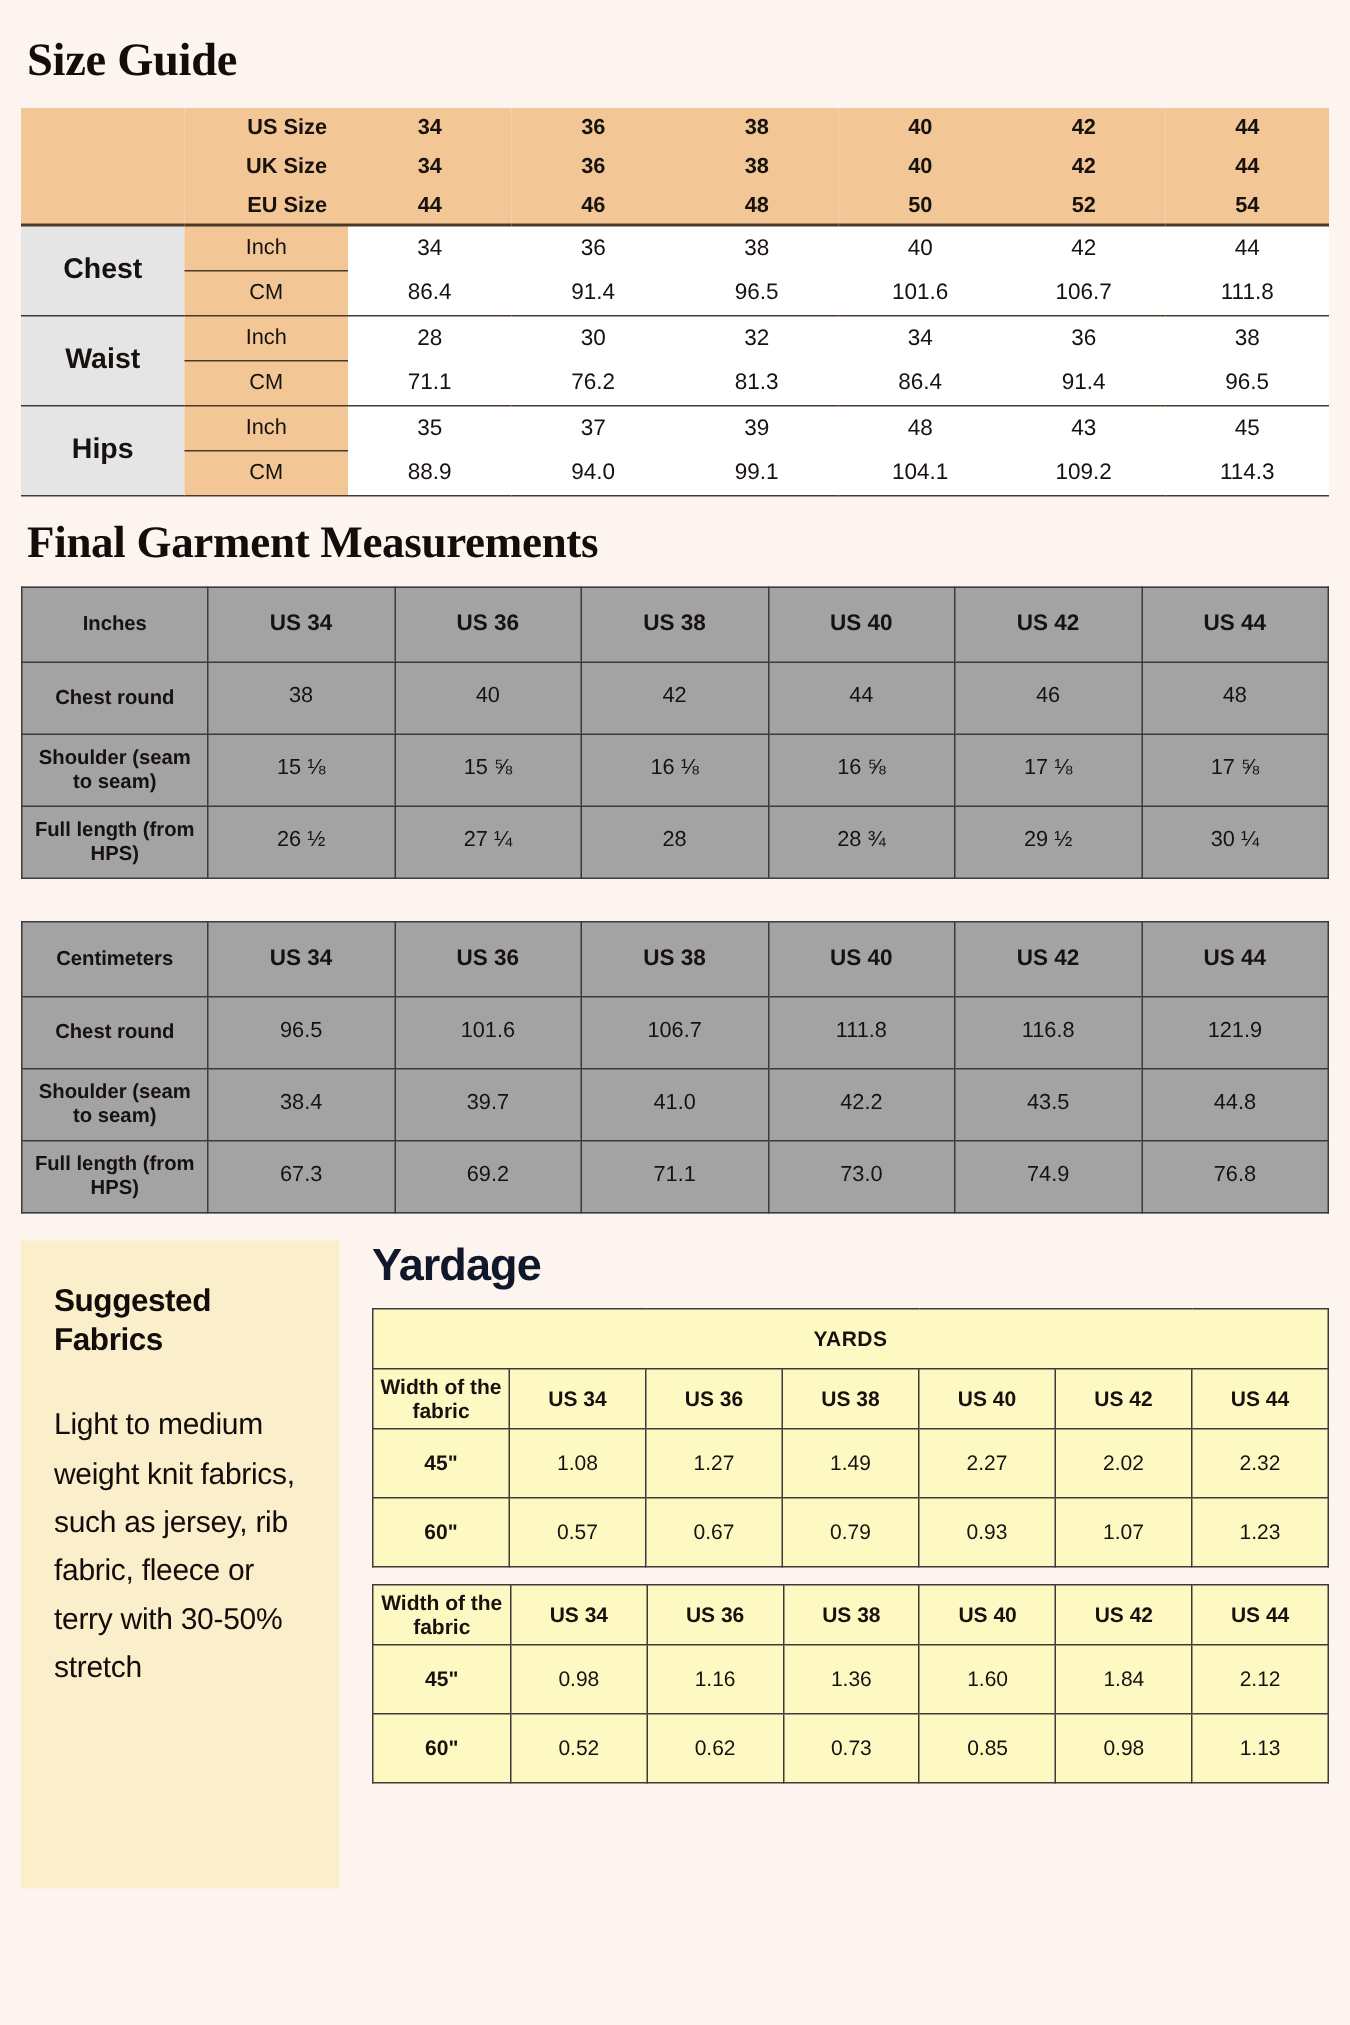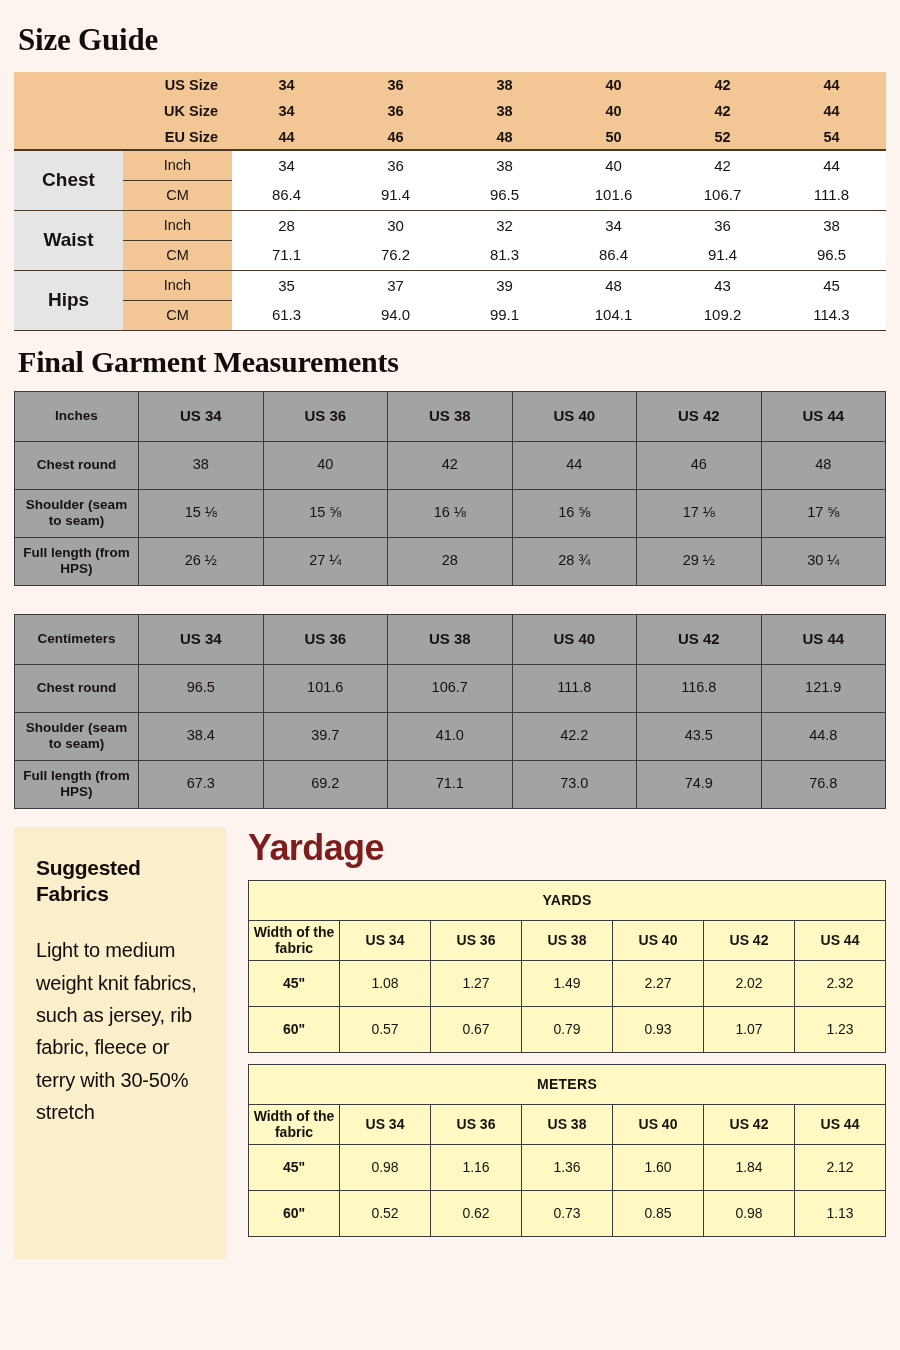--- a/index.html
+++ b/index.html
@@ -25,23 +25,23 @@
   .h-serif {
     font-family: "Liberation Serif", serif;
     font-weight: bold;
     font-size: 31px;
     letter-spacing: -0.2px;
     color: #120d0a;
   }
   .h-sans {
     font-family: "Liberation Sans", sans-serif;
     font-weight: bold;
-    font-size: 36px;
+    font-size: 30px;
     letter-spacing: -0.6px;
-    color: #7f1d1d;
+    color: #0f172a;
   }
 
   #title-size-guide { margin-top: 22px; margin-left: 4px; }
   #title-final-garment { margin-top: 14px; margin-left: 4px; font-size: 30px; }
 
   
   table { border-collapse: collapse; width: 100%; }
 
   .sg-table {
     margin-top: 14px;
@@ -265,21 +265,21 @@
           <td class="sg-unit top">Inch</td>
           <td class="sg-val">35</td>
           <td class="sg-val">37</td>
           <td class="sg-val">39</td>
           <td class="sg-val">48</td>
           <td class="sg-val">43</td>
           <td class="sg-val">45</td>
         </tr>
         <tr>
           <td class="sg-unit bot">CM</td>
-          <td class="sg-val grp-end">61.3</td>
+          <td class="sg-val grp-end">88.9</td>
           <td class="sg-val grp-end">94.0</td>
           <td class="sg-val grp-end">99.1</td>
           <td class="sg-val grp-end">104.1</td>
           <td class="sg-val grp-end">109.2</td>
           <td class="sg-val grp-end">114.3</td>
         </tr>
       </tbody>
   </table>
 
   <h2 class="h-serif" id="title-final-garment">Final Garment Measurements</h2>
@@ -408,23 +408,20 @@
               <td class="y-val">0.79</td>
               <td class="y-val">0.93</td>
               <td class="y-val">1.07</td>
               <td class="y-val">1.23</td>
             </tr>
           </tbody>
       </table>
 
       <table class="y-table">
         <tbody id="y-meters-body">
-            <tr>
-              <td class="y-banner" colspan="7">METERS</td>
-            </tr>
             <tr class="head">
               <td class="y-widthhead">Width of the fabric</td>
               <td class="y-colhead">US 34</td>
               <td class="y-colhead">US 36</td>
               <td class="y-colhead">US 38</td>
               <td class="y-colhead">US  40</td>
               <td class="y-colhead">US 42</td>
               <td class="y-colhead">US 44</td>
             </tr>
             <tr>

